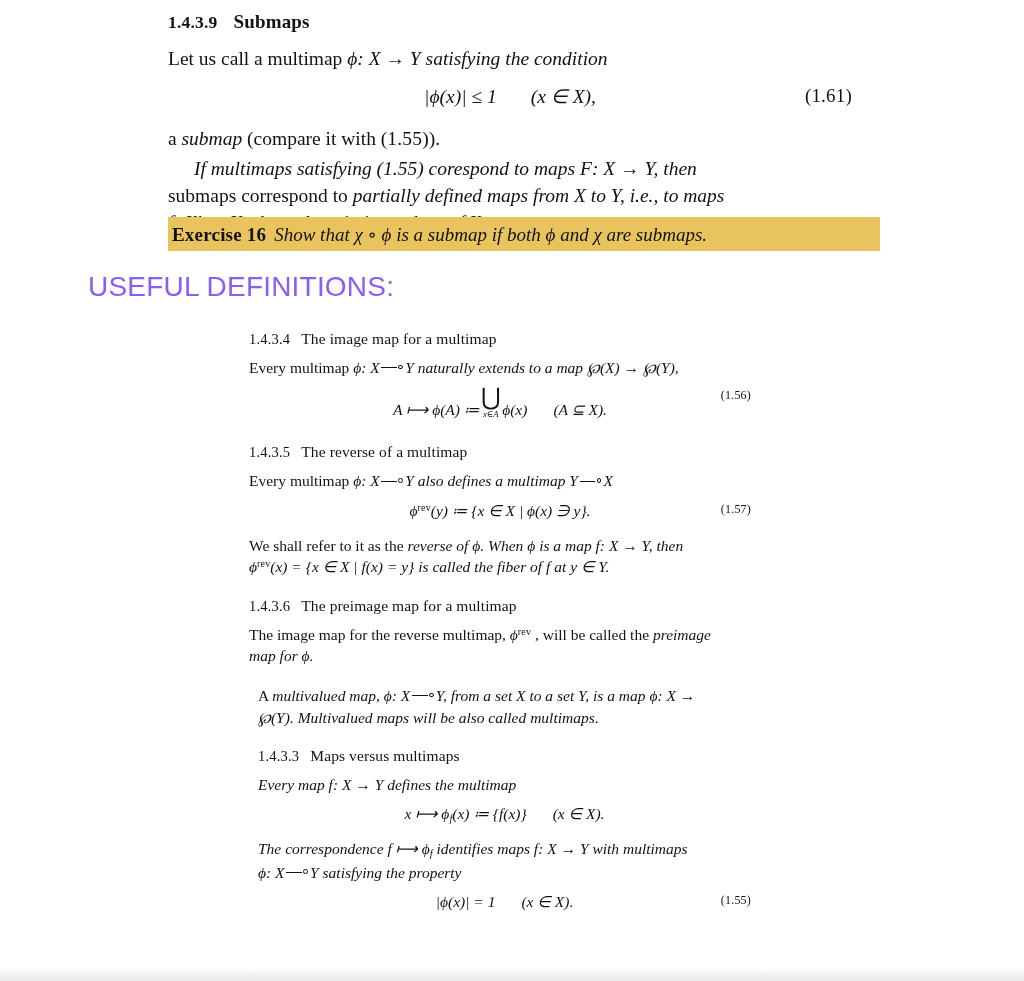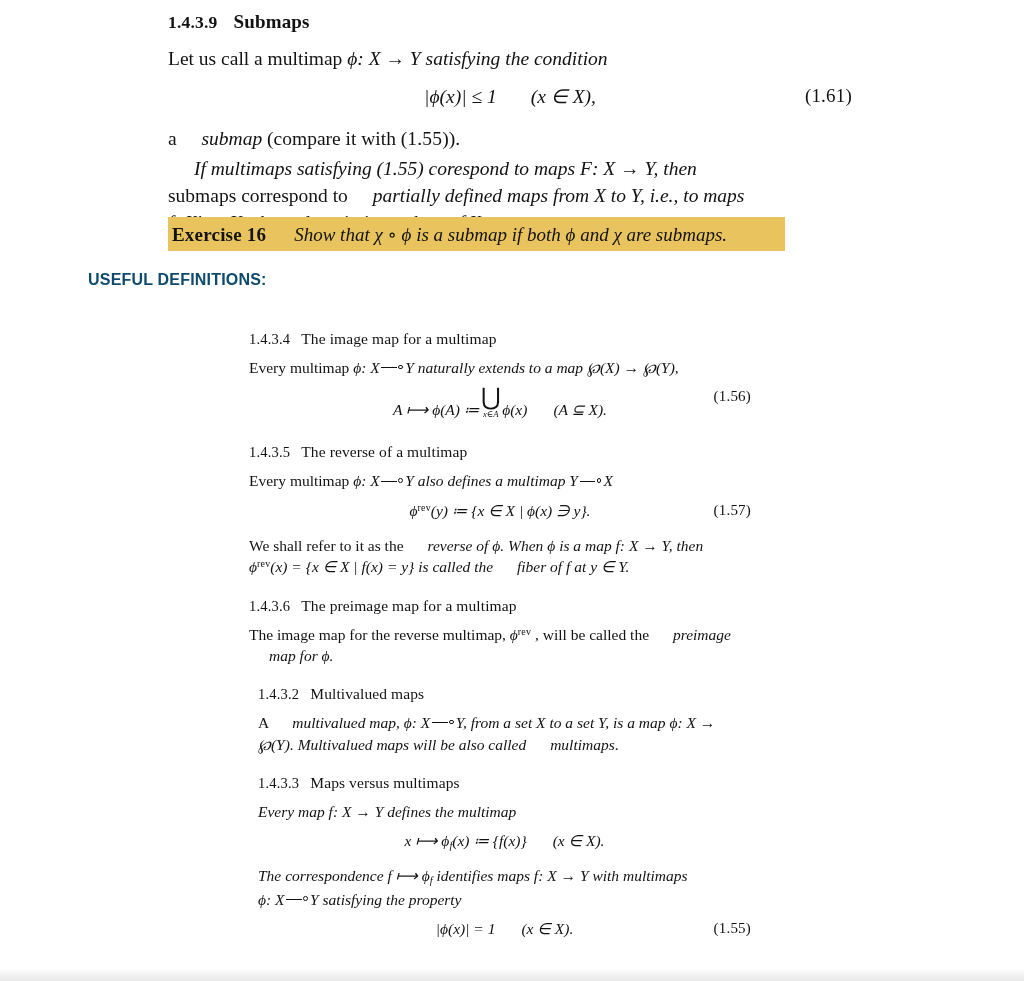--- a/index.html
+++ b/index.html
@@ -11,21 +11,21 @@
     width: 1024px;
     height: 981px;
     position: relative;
     overflow: hidden;
     font-family: "Liberation Serif", "DejaVu Serif", serif;
     color: #121212;
     -webkit-font-smoothing: antialiased;
   }
 
   
-  .it { font-style: italic; margin-left: 20px; }
+  .it { font-style: italic; }
   .mi { font-style: italic; font-family: "Liberation Serif", serif; }
   .num { font-variant-numeric: oldstyle-nums; letter-spacing: .2px; }
 
   .sup {
     font-size: 0.64em;
     vertical-align: 0.55em;
     font-style: normal;
     letter-spacing: .2px;
   }
   .sub-f {
@@ -129,21 +129,21 @@
     right: 0;
     font-size: 19px;
   }
   .gap { display: inline-block; width: 34px; }
 
   
   #exercise-box {
     position: absolute;
     left: 168px;
     top: 217px;
-    width: 617px;
+    width: 712px;
     height: 34px;
     background: #e9c45e;
     display: flex;
     align-items: center;
     box-sizing: border-box;
     padding: 0 0 0 4px;
   }
   #exercise-box .etext {
     font-size: 19px;
     white-space: nowrap;
@@ -152,24 +152,23 @@
     font-weight: bold;
     margin-right: 8px;
   }
 
   
   #useful-definitions {
     position: absolute;
     left: 88px;
     top: 271px;
     font-family: "Liberation Sans", "DejaVu Sans", sans-serif;
-    font-size: 16px;
+    font-size: 28px;
     letter-spacing: .2px;
-    color: #0c4a6e;
-    font-weight: bold;
+    color: #8b5cf6;
   }
 
   
   #inner-panel {
     position: absolute;
     left: 249px;
     top: 330px;
     width: 502px;
   }
   #inner-panel .sec { margin-top: 0; }
@@ -187,21 +186,21 @@
   #inner-panel p {
     font-size: 15.5px;
     line-height: 1.38;
     margin: 9px 0 0 0;
     text-align: justify;
     text-align-last: left;
   }
   #inner-panel .eqrow { height: 24px; margin-top: 10px; }
   #inner-panel .eqrow.tall { height: 36px; }
   #inner-panel .eqrow .eqbody { font-size: 15.5px; }
-  #inner-panel .eqrow .eqtag  { font-size: 15px; }
+  #inner-panel .eqrow .eqtag  { font-size: 12px; }
   #inner-panel .gap { width: 26px; }
   #inner-panel .indent-sec { padding-left: 9px; }
 
   
   #page-bottom-strip {
     position: absolute;
     left: 0;
     bottom: 0;
     width: 1024px;
     height: 13px;
@@ -266,21 +265,20 @@
     <p><span>We shall refer to it as the </span><span class="it">reverse</span><span class="mi"> of ϕ. When ϕ is a map f: X → Y, then</span><br><span class="mi">ϕ</span><span class="sup">rev</span><span class="mi">(x) = {x ∈ X | f(x) = y} is called the </span><span class="it">fiber</span><span class="mi"> of f at y ∈ Y.</span></p>
   </div>
 
   <div class="sec">
     <div class="h5"><span class="hnum num">1.4.3.6</span><span>The preimage map for a multimap</span></div>
 
     <p><span>The image map for the reverse multimap, </span><span class="mi">ϕ</span><span class="sup">rev</span><span> , will be called the </span><span class="it">preimage</span><br><span class="it">map</span><span class="mi"> for ϕ.</span></p>
   </div>
 
   <div class="sec indent-sec">
-    <div class="h5"><span class="hnum num">1.4.3.2</span><span>Multivalued maps</span></div>
 
     <p><span>A </span><span class="it">multivalued</span><span class="mi"> map, ϕ: X</span><span class="moarrow"></span><span class="mi">Y, from a set X to a set Y, is a map ϕ: X →</span><br><span class="mi">℘(Y). Multivalued maps will be also called </span><span class="it">multimaps</span><span>.</span></p>
   </div>
 
   <div class="sec indent-sec">
     <div class="h5"><span class="hnum num">1.4.3.3</span><span>Maps versus multimaps</span></div>
 
     <p><span class="mi">Every map f: X → Y defines the multimap</span></p>
 
     <div class="eqrow">

